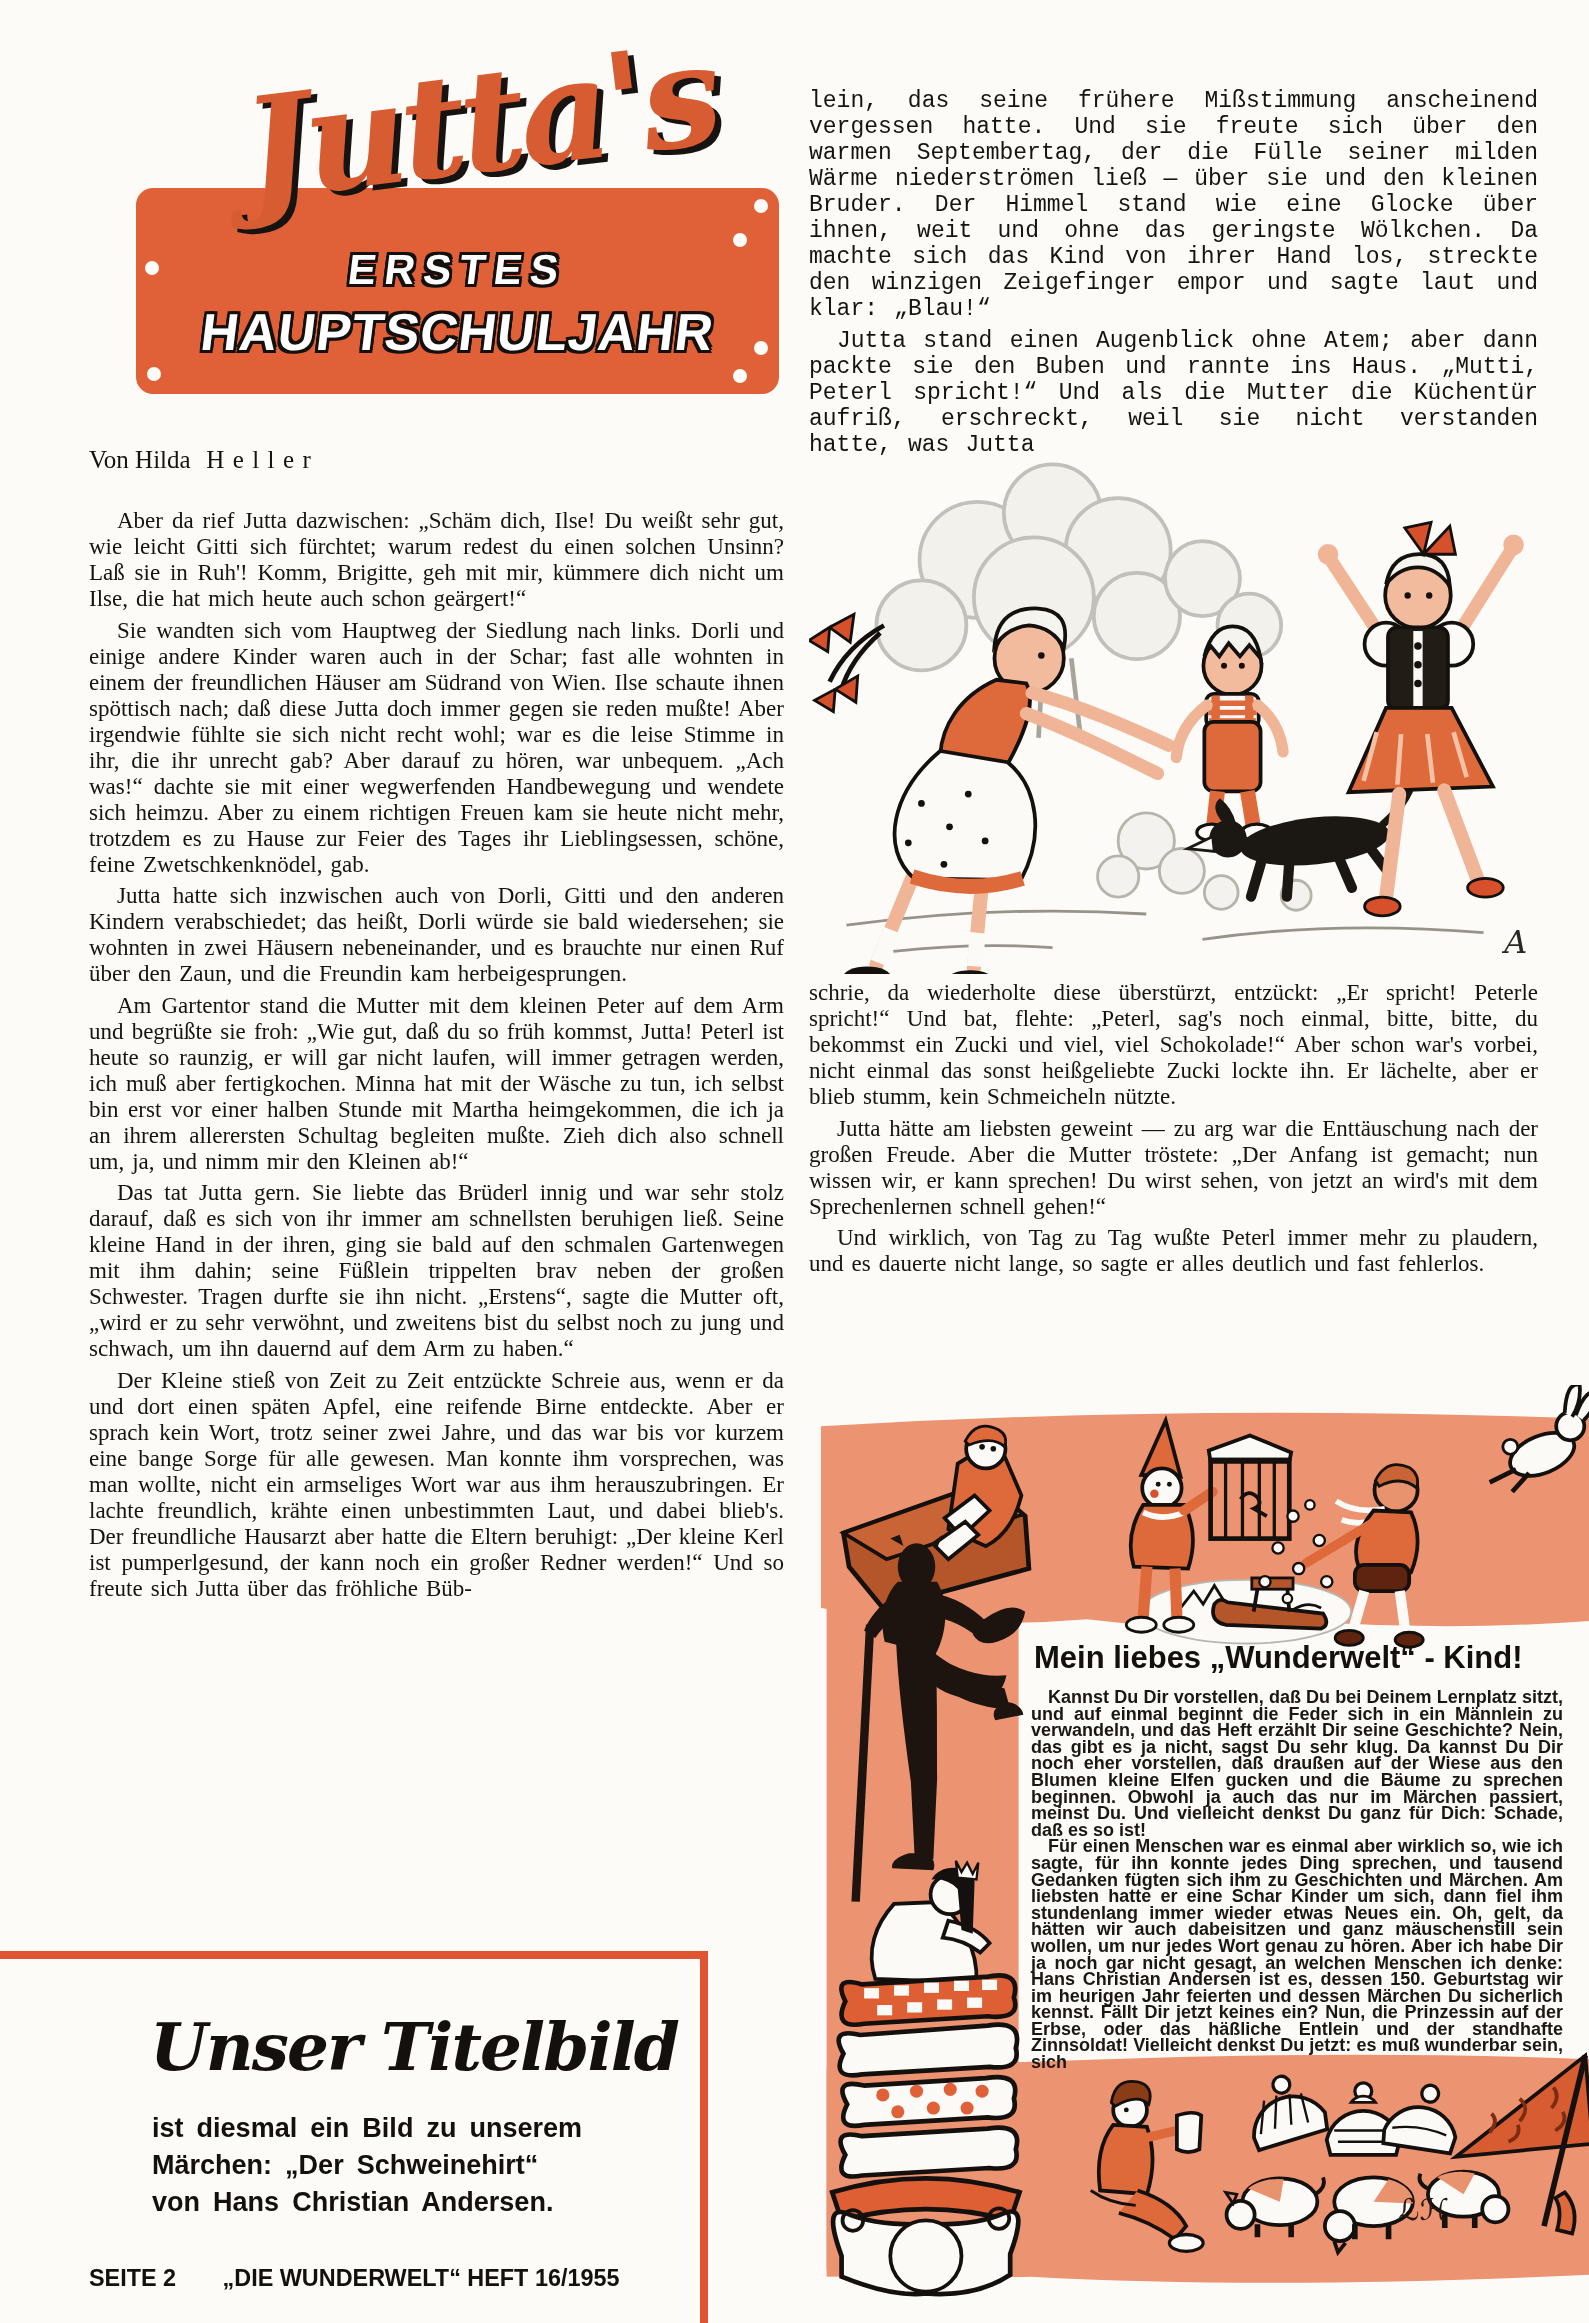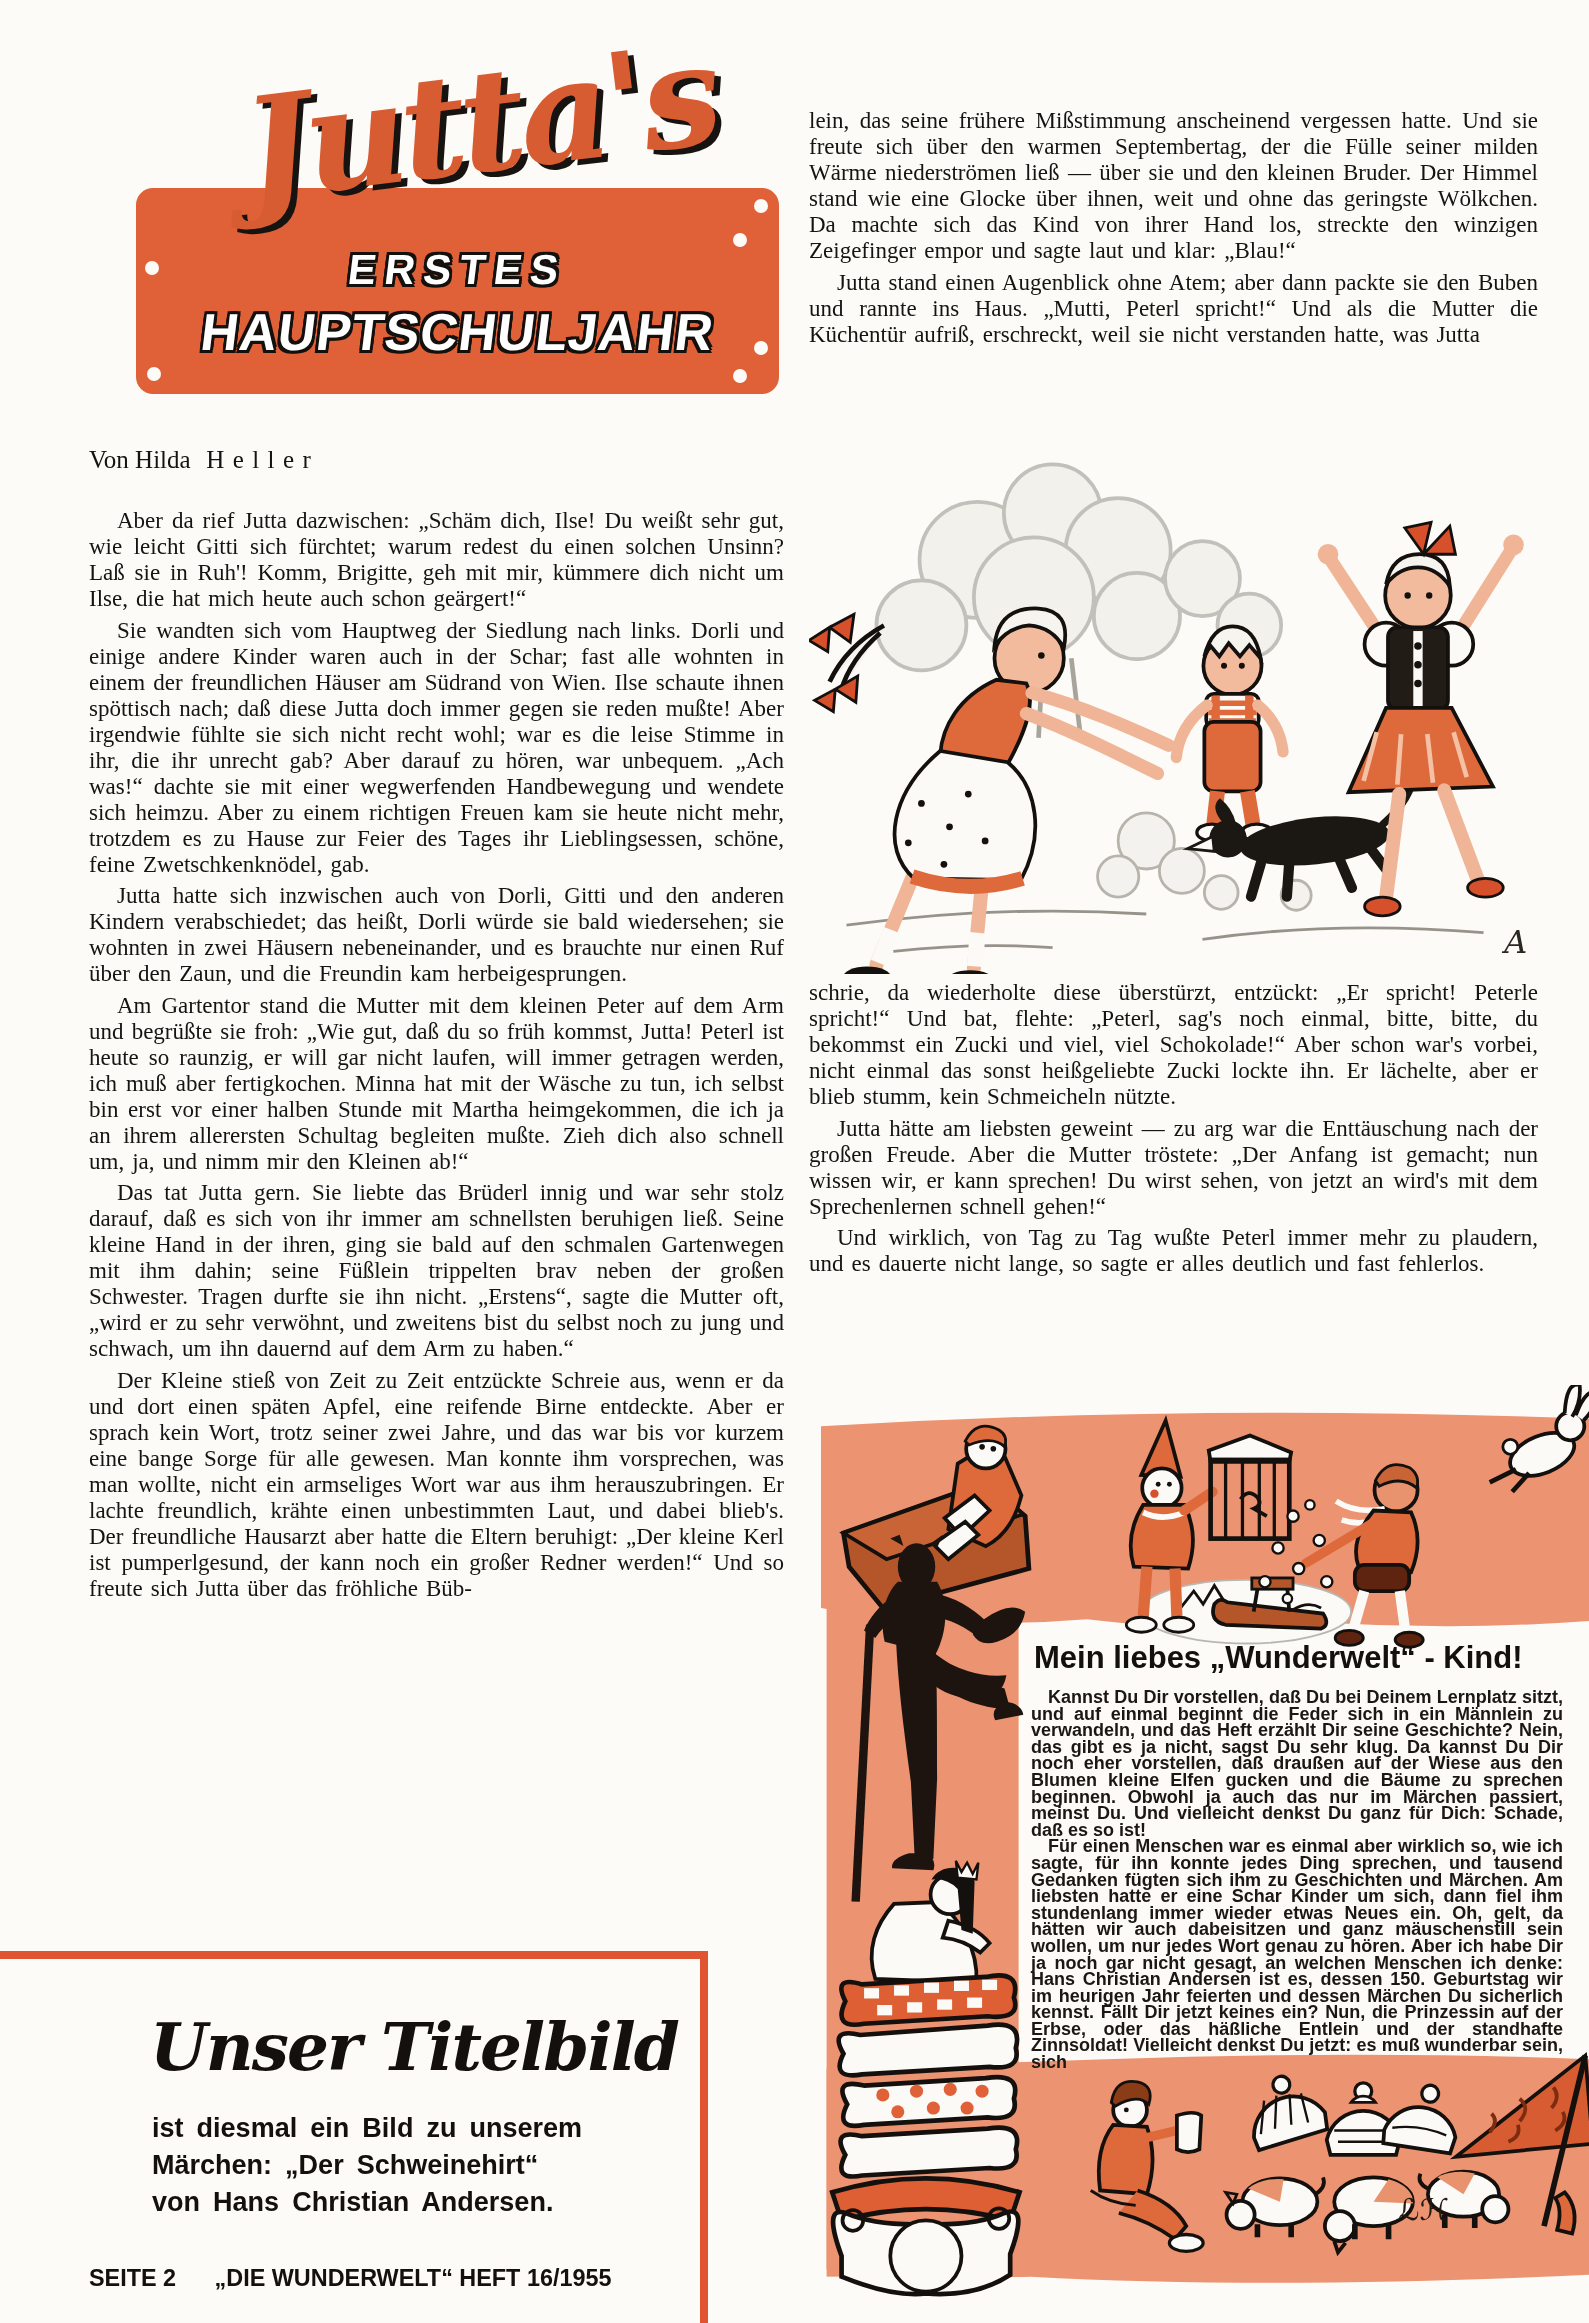--- a/index.html
+++ b/index.html
@@ -21,21 +21,21 @@
   .banner-word.w2{top:114px;font-size:52px;letter-spacing:0.9px;}
 
   
   .col-left{position:absolute;left:89px;top:446px;width:695px;}
   .byline{text-align:left;font-size:25px;margin:0 0 34px 0;}
   .byline .surname{letter-spacing:8.4px;margin-left:9.4px;}
   .continuation{text-align:center;font-size:24px;margin:0 0 19px 0;}
   .body-text p{font-size:23px;line-height:26px;text-align:justify;margin:0 0 5.6px 0;
       text-indent:28px;word-spacing:2.3px;}
   .body-text p.noindent{text-indent:0;}
-  .col-right-top{position:absolute;left:809px;top:108px;width:729px;}
+  .col-right-top{position:absolute;left:809px;top:88px;width:729px;font-family:Liberation Mono, monospace;}
   .col-right-bottom{position:absolute;left:809px;top:980px;width:729px;}
 
   
   .illu-main{position:absolute;left:809px;top:438px;width:742px;height:536px;}
 
   
   .letter{position:absolute;left:806px;top:1385px;width:783px;height:916px;}
   .letter svg{position:absolute;left:0;top:0;}
   .letter-heading{position:absolute;left:228px;top:255px;width:539px;
       font-family:"Liberation Sans",sans-serif;font-weight:bold;font-size:31px;color:#14100d;}
@@ -48,21 +48,21 @@
   .titelbild{position:absolute;left:0;top:1951px;width:700px;height:373px;
       border-top:8.4px solid #e05432;border-right:8.4px solid #e05432;}
   .titel-script{margin:49px 0 0 150px;font-family:"DejaVu Serif",serif;font-style:italic;
       font-weight:bold;font-size:66px;color:#14100d;letter-spacing:-1.9px;}
   .titel-body{margin:24px 0 0 152px;font-family:"Liberation Sans",sans-serif;
       font-weight:bold;font-size:27px;line-height:37px;color:#14100d;word-spacing:5.6px;}
 
   
   .footer{position:absolute;left:89px;top:2265px;font-family:"Liberation Sans",sans-serif;
       font-weight:bold;font-size:23.4px;color:#14100d;}
-  .footer .gap{margin-right:32px;}
+  .footer .gap{margin-right:40px;}
 </style>
 </head>
 <body>
 
 <div class="page">
 
   <div class="masthead">
     <div class="banner">
       <span class="dot" style="left:9.4px;top:73px"></span>
       <span class="dot" style="right:11.2px;top:11.2px"></span>

